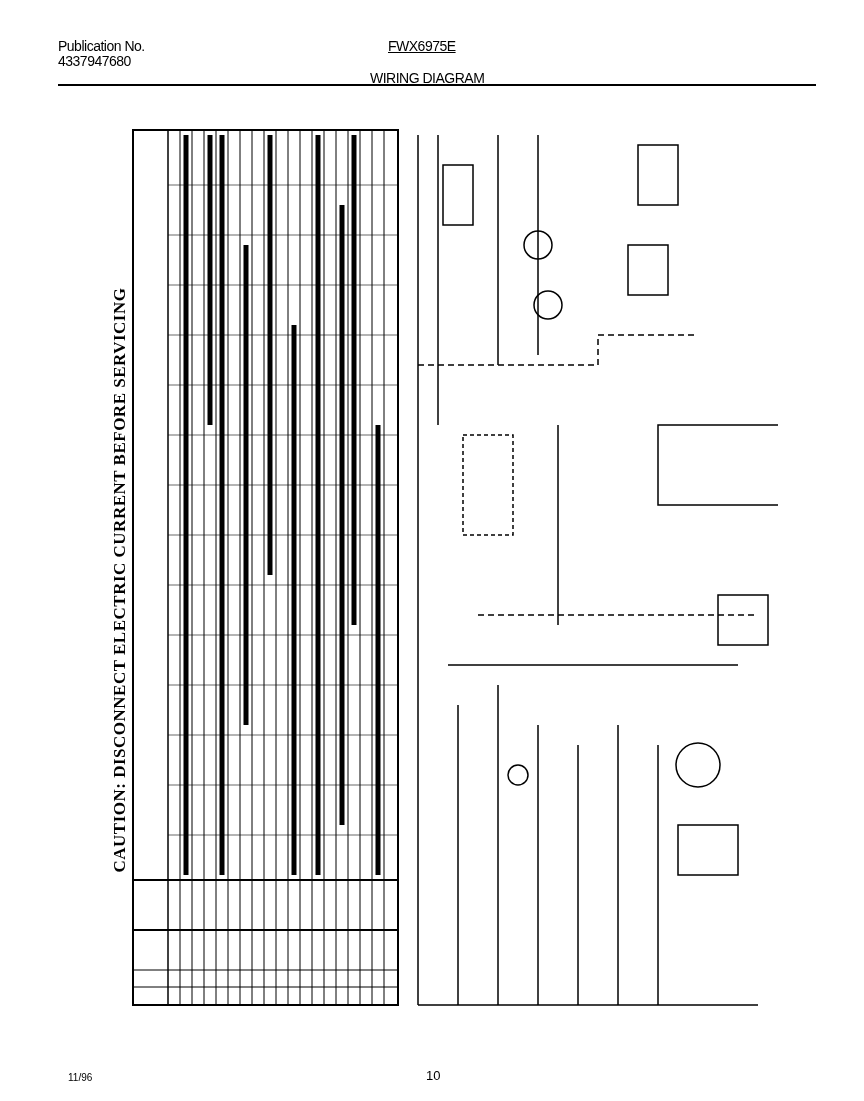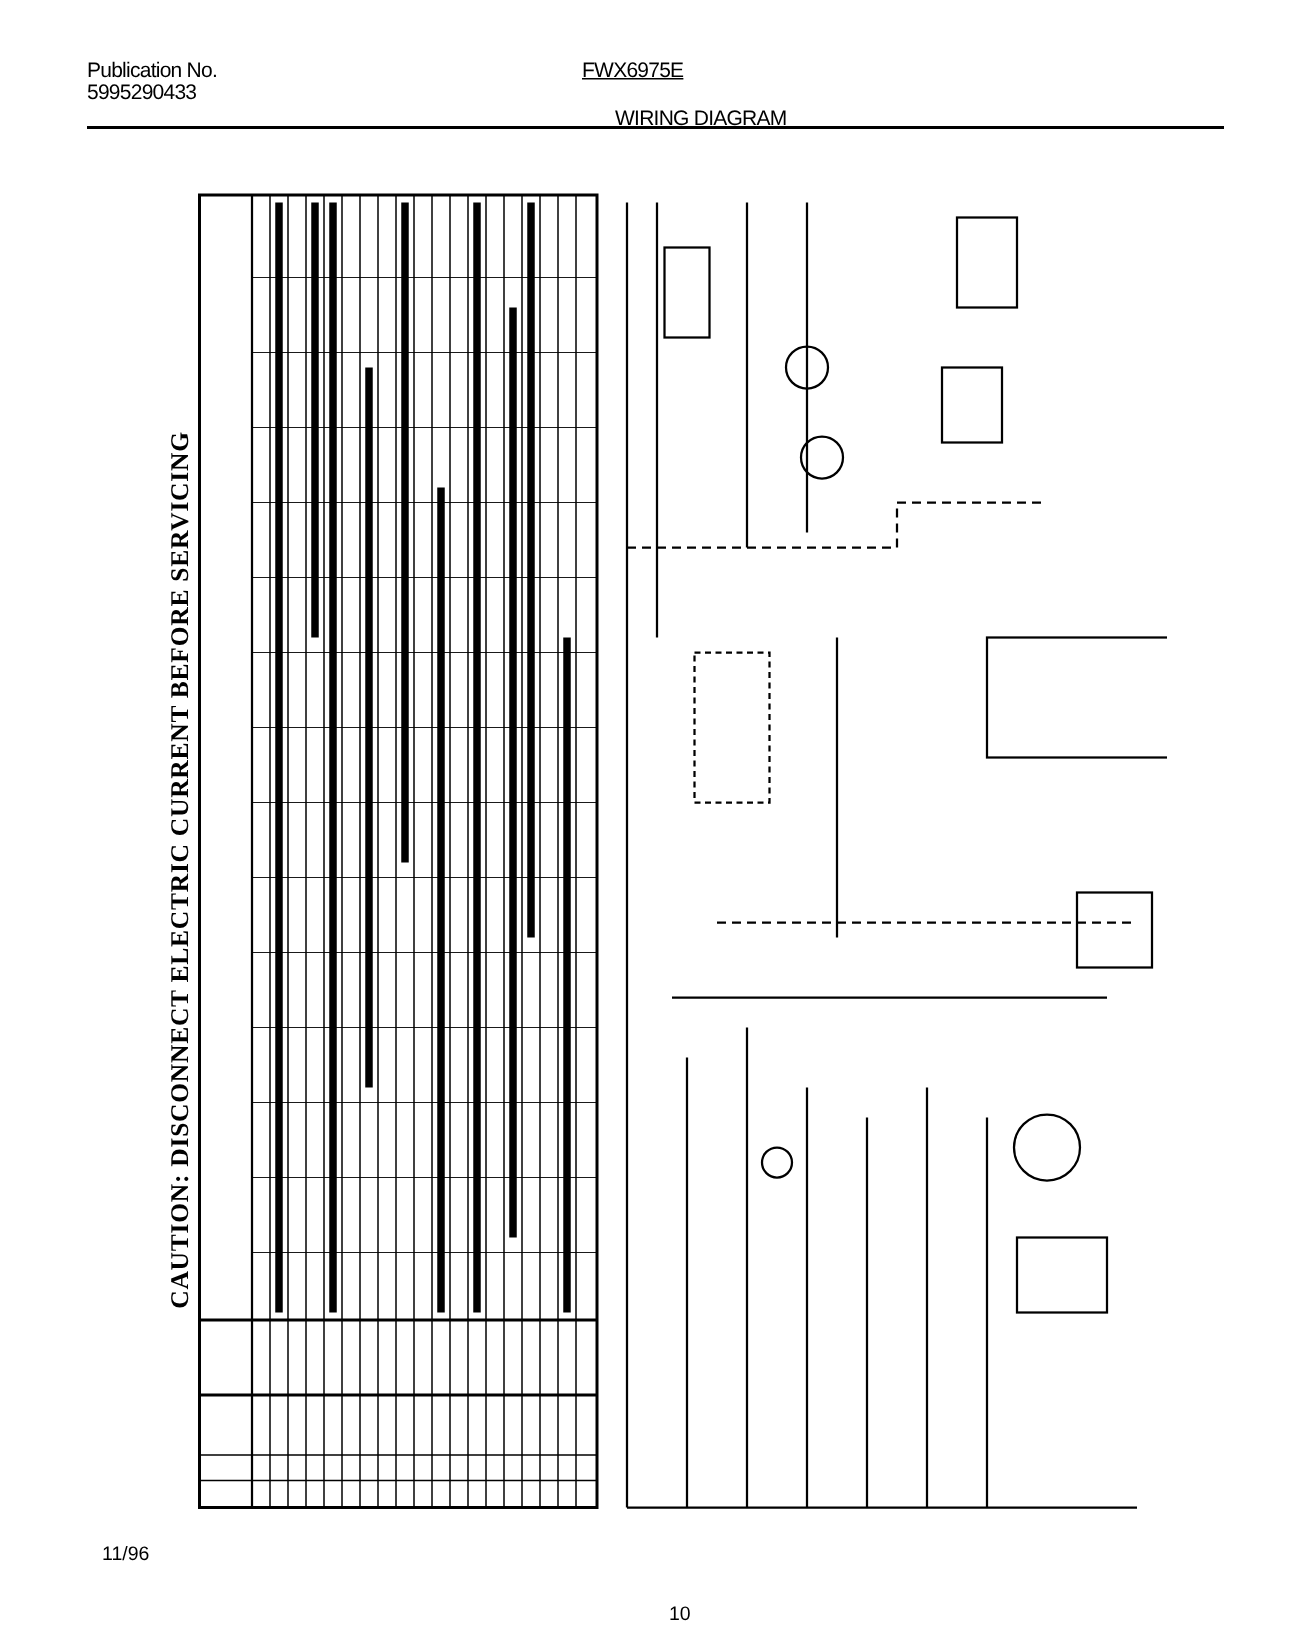--- a/index.html
+++ b/index.html
@@ -1,33 +1,33 @@
 <!DOCTYPE html>
 <html><head>
 <meta charset="utf-8">
 <style>
   html,body{margin:0;padding:0;background:#fff;}
   body{width:864px;height:1101px;position:relative;overflow:hidden;font-family:"Liberation Sans",sans-serif;color:#000;}
   .hdr{position:absolute;font-size:14px;letter-spacing:-0.5px;}
   #pub-label{left:58px;top:38px;}
   #pub-num{left:58px;top:53px;}
   #model{left:388px;top:38px;text-decoration:underline;}
-  #title{left:370px;top:70px;margin-left:40px;}
+  #title{left:370px;top:70px;}
   #rule{position:absolute;left:58px;top:84px;width:758px;height:2px;background:#000;}
-  #foot-date{position:absolute;left:68px;top:1028px;font-size:13px;}
-  #foot-page{position:absolute;left:426px;top:1068px;font-size:13px;margin-left:20px;}
+  #foot-date{position:absolute;left:68px;top:1072px;font-size:10px;}
+  #foot-page{position:absolute;left:426px;top:1068px;font-size:13px;}
   #diagram{position:absolute;left:118px;top:125px;width:660px;height:900px;}
   #caution{position:absolute;left:108px;top:330px;width:24px;height:500px;}
   #caution span{position:absolute;left:50%;top:50%;transform:translate(-50%,-50%) rotate(-90deg);white-space:nowrap;font-family:"Liberation Serif",serif;font-weight:bold;font-size:17px;letter-spacing:0.5px;}
 </style>
 </head>
 <body>
 
 <div class="hdr" id="pub-label">Publication No.</div>
-<div class="hdr" id="pub-num">5995290433</div>
+<div class="hdr" id="pub-num">4337947680</div>
 <div class="hdr" id="model">FWX6975E</div>
 <div class="hdr" id="title">WIRING DIAGRAM</div>
 <div id="rule"></div>
 
 <div id="caution">
     <span>CAUTION: DISCONNECT ELECTRIC CURRENT BEFORE SERVICING</span>
   </div>
 
 <svg id="diagram" viewBox="0 0 660 900" xmlns="http://www.w3.org/2000/svg">
 

